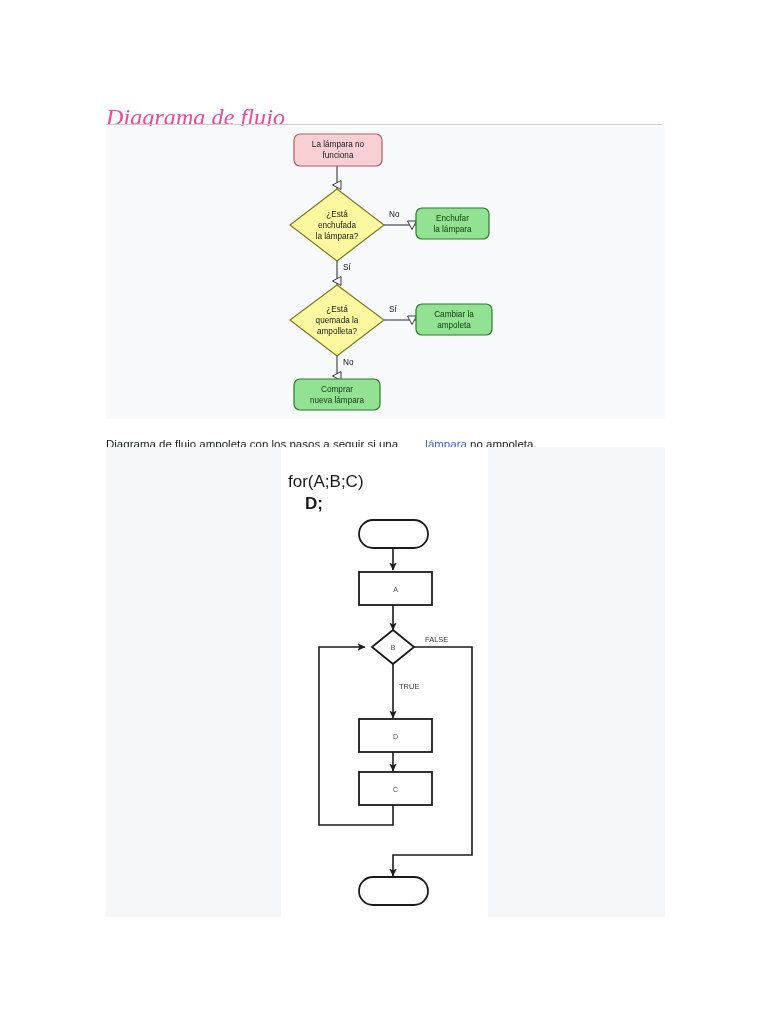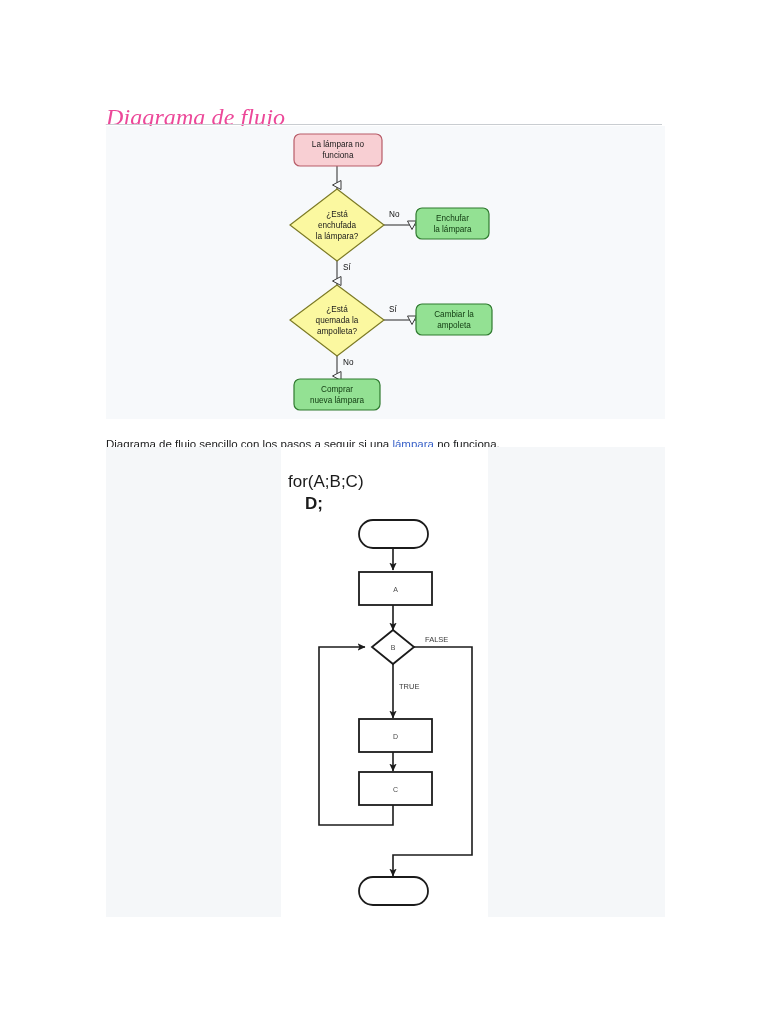--- a/index.html
+++ b/index.html
@@ -54,20 +54,21 @@
     position: absolute;
     left: 106px;
     top: 425px;
     width: 560px;
     font-size: 11.5px;
     color: #202122;
     line-height: 1.35;
   }
   #caption-lamp .wikilink {
     color: #3a62c8;
+    margin-left: 24px;
   }
 
   
   #figure-for {
     position: absolute;
     left: 106px;
     top: 447px;
     width: 559px;
     height: 470px;
     background: #f5f7f9;
@@ -188,21 +189,21 @@
     </g>
 
     <g>
       <rect x="188" y="253" width="86" height="31" rx="6" ry="6" fill="#93e193" stroke="#2f7a2f" stroke-width="1.2"></rect>
       <text class="fc1-text" fill="#103a10" text-anchor="middle" x="231" y="266">Comprar</text>
       <text class="fc1-text" fill="#103a10" text-anchor="middle" x="231" y="277">nueva lámpara</text>
     </g>
   </svg>
 </div>
 
-<p id="caption-lamp"><span>Diagrama de flujo sencillo con los pasos a seguir si una </span><span class="wikilink">lámpara</span><span> no funciona.</span></p>
+<p id="caption-lamp"><span>Diagrama de flujo ampoleta con los pasos a seguir si una </span><span class="wikilink">lámpara</span><span> no ampoleta.</span></p>
 
 <div id="figure-for">
   <div class="band-white"></div>
   <div class="band-right"></div>
 
   <svg width="559" height="470" viewBox="0 0 559 470" xmlns="http://www.w3.org/2000/svg">
     <defs>
       <marker id="solidArrow" markerWidth="10" markerHeight="10" refX="7.5" refY="4" orient="auto" markerUnits="userSpaceOnUse">
         <path d="M0,0.3 L8,4 L0,7.7 L2,4 Z" fill="#1b1b1b"></path>
       </marker>

